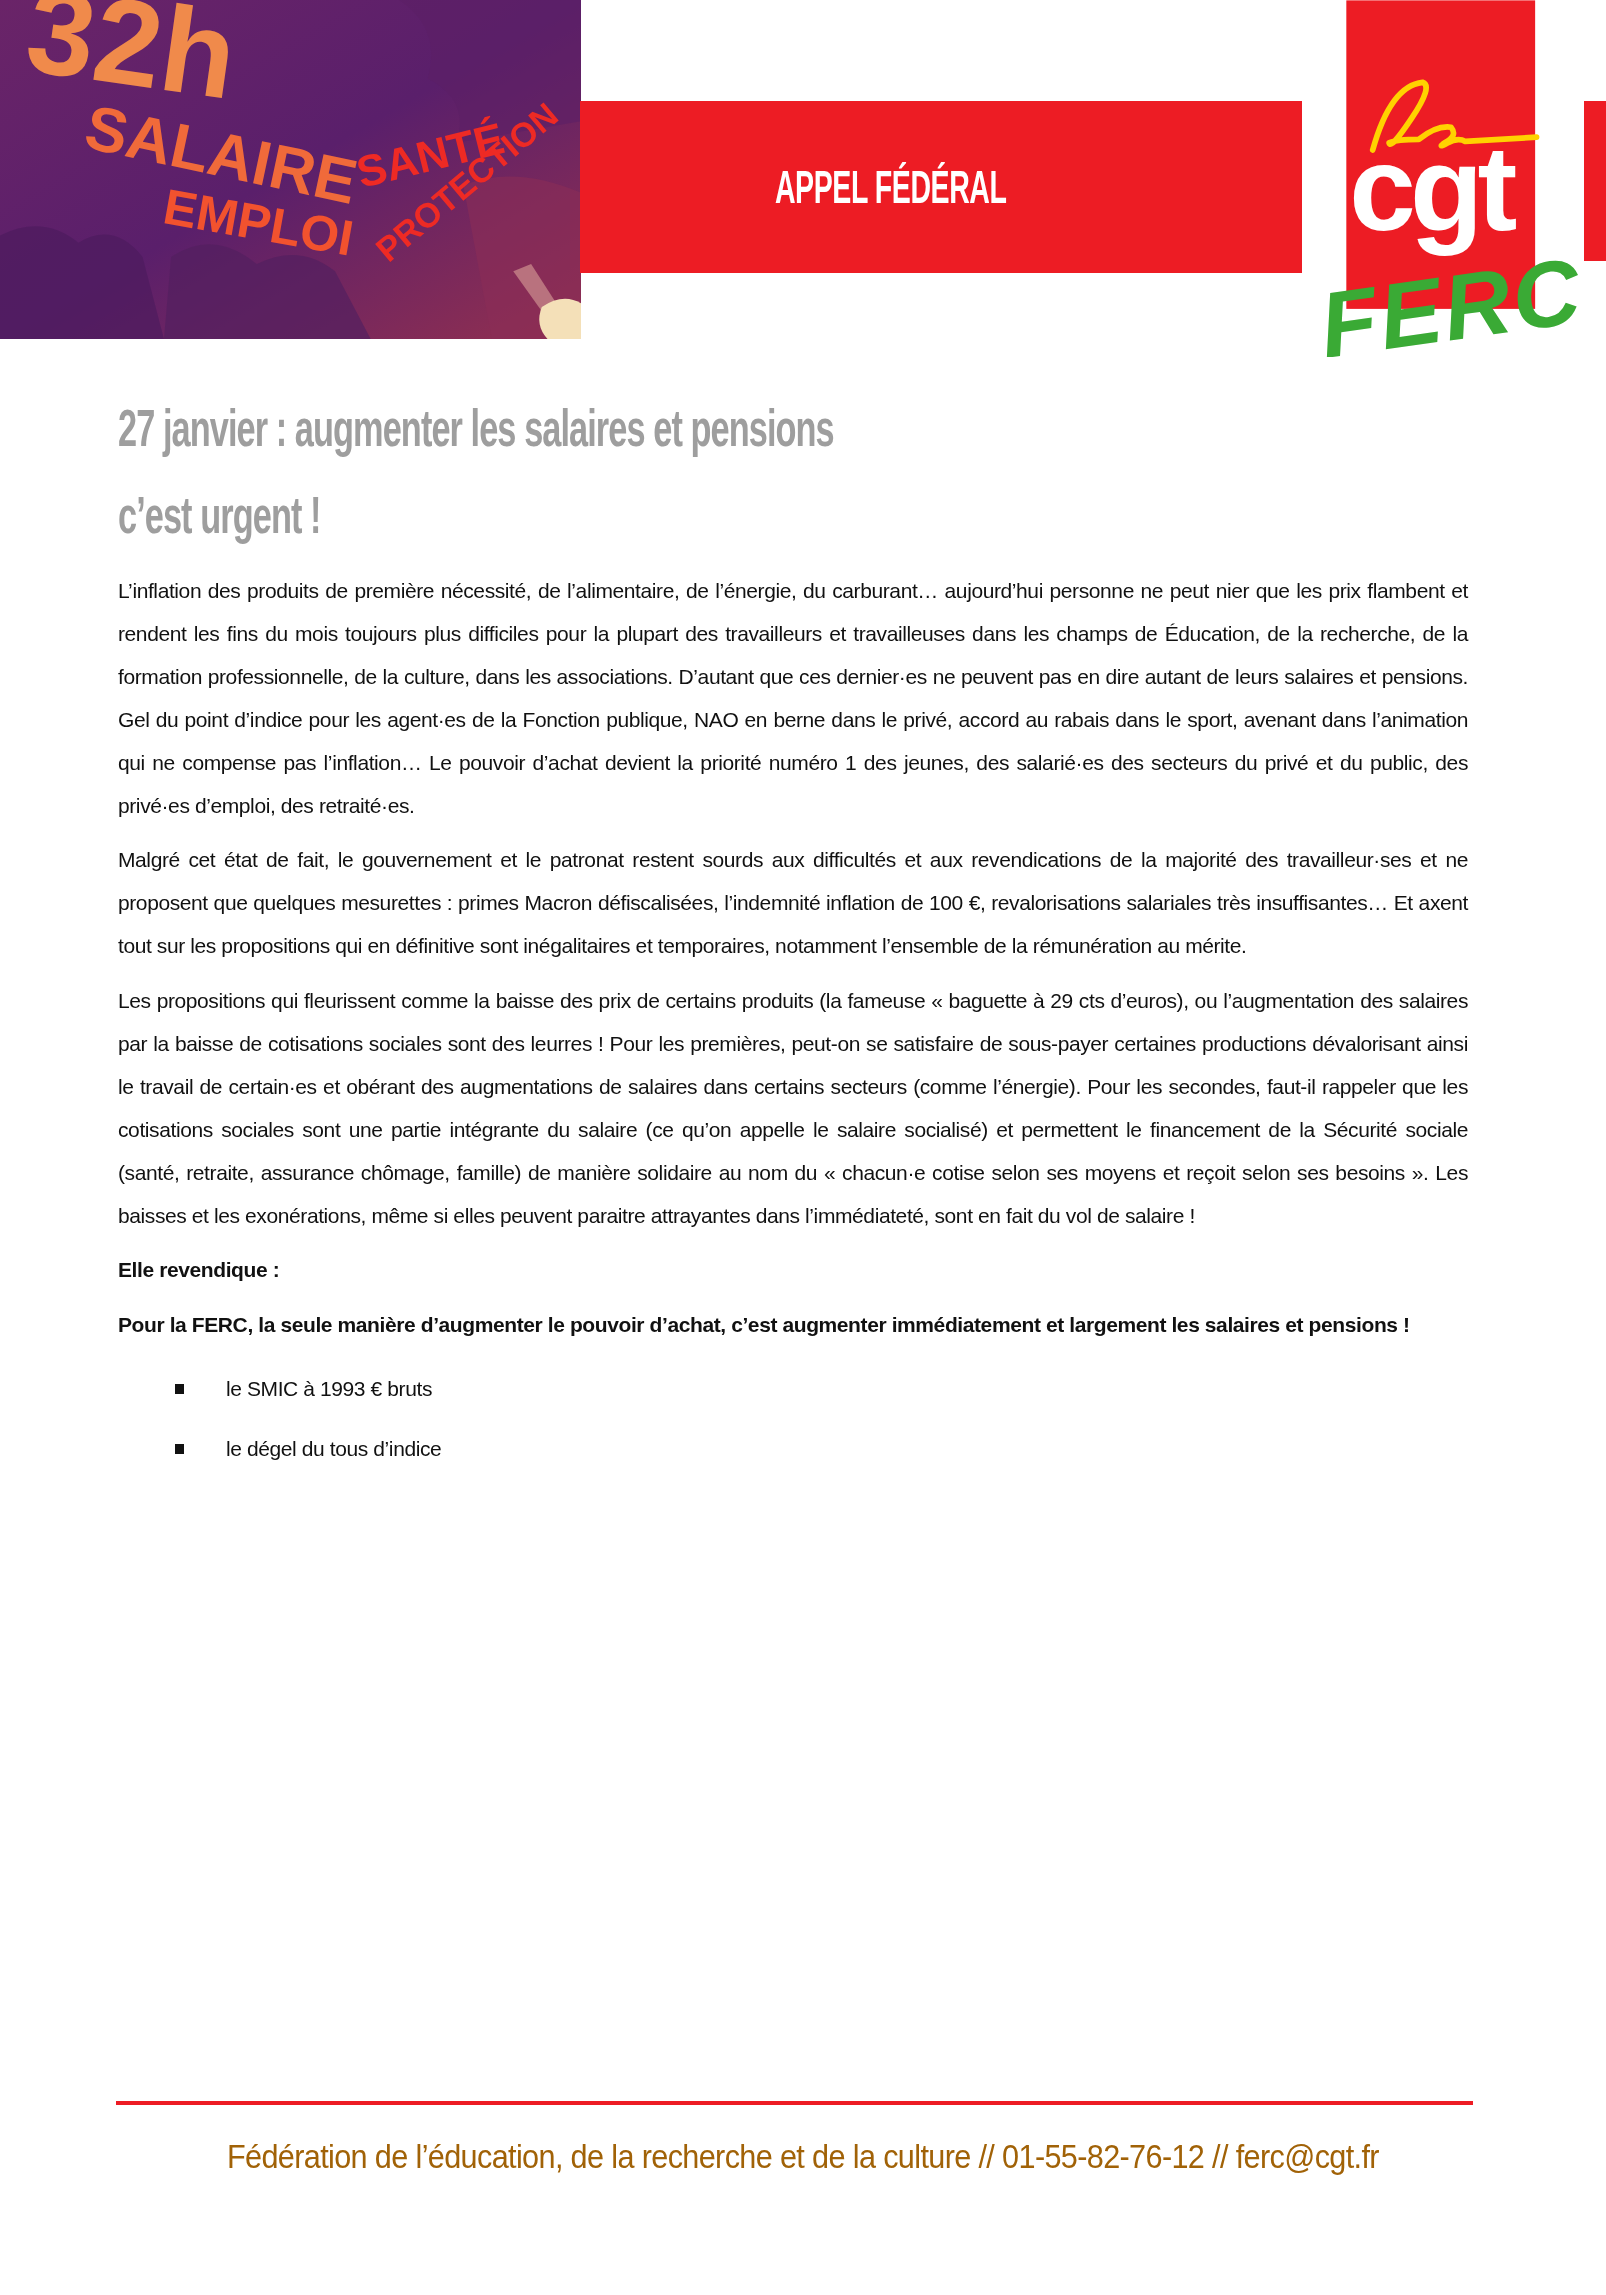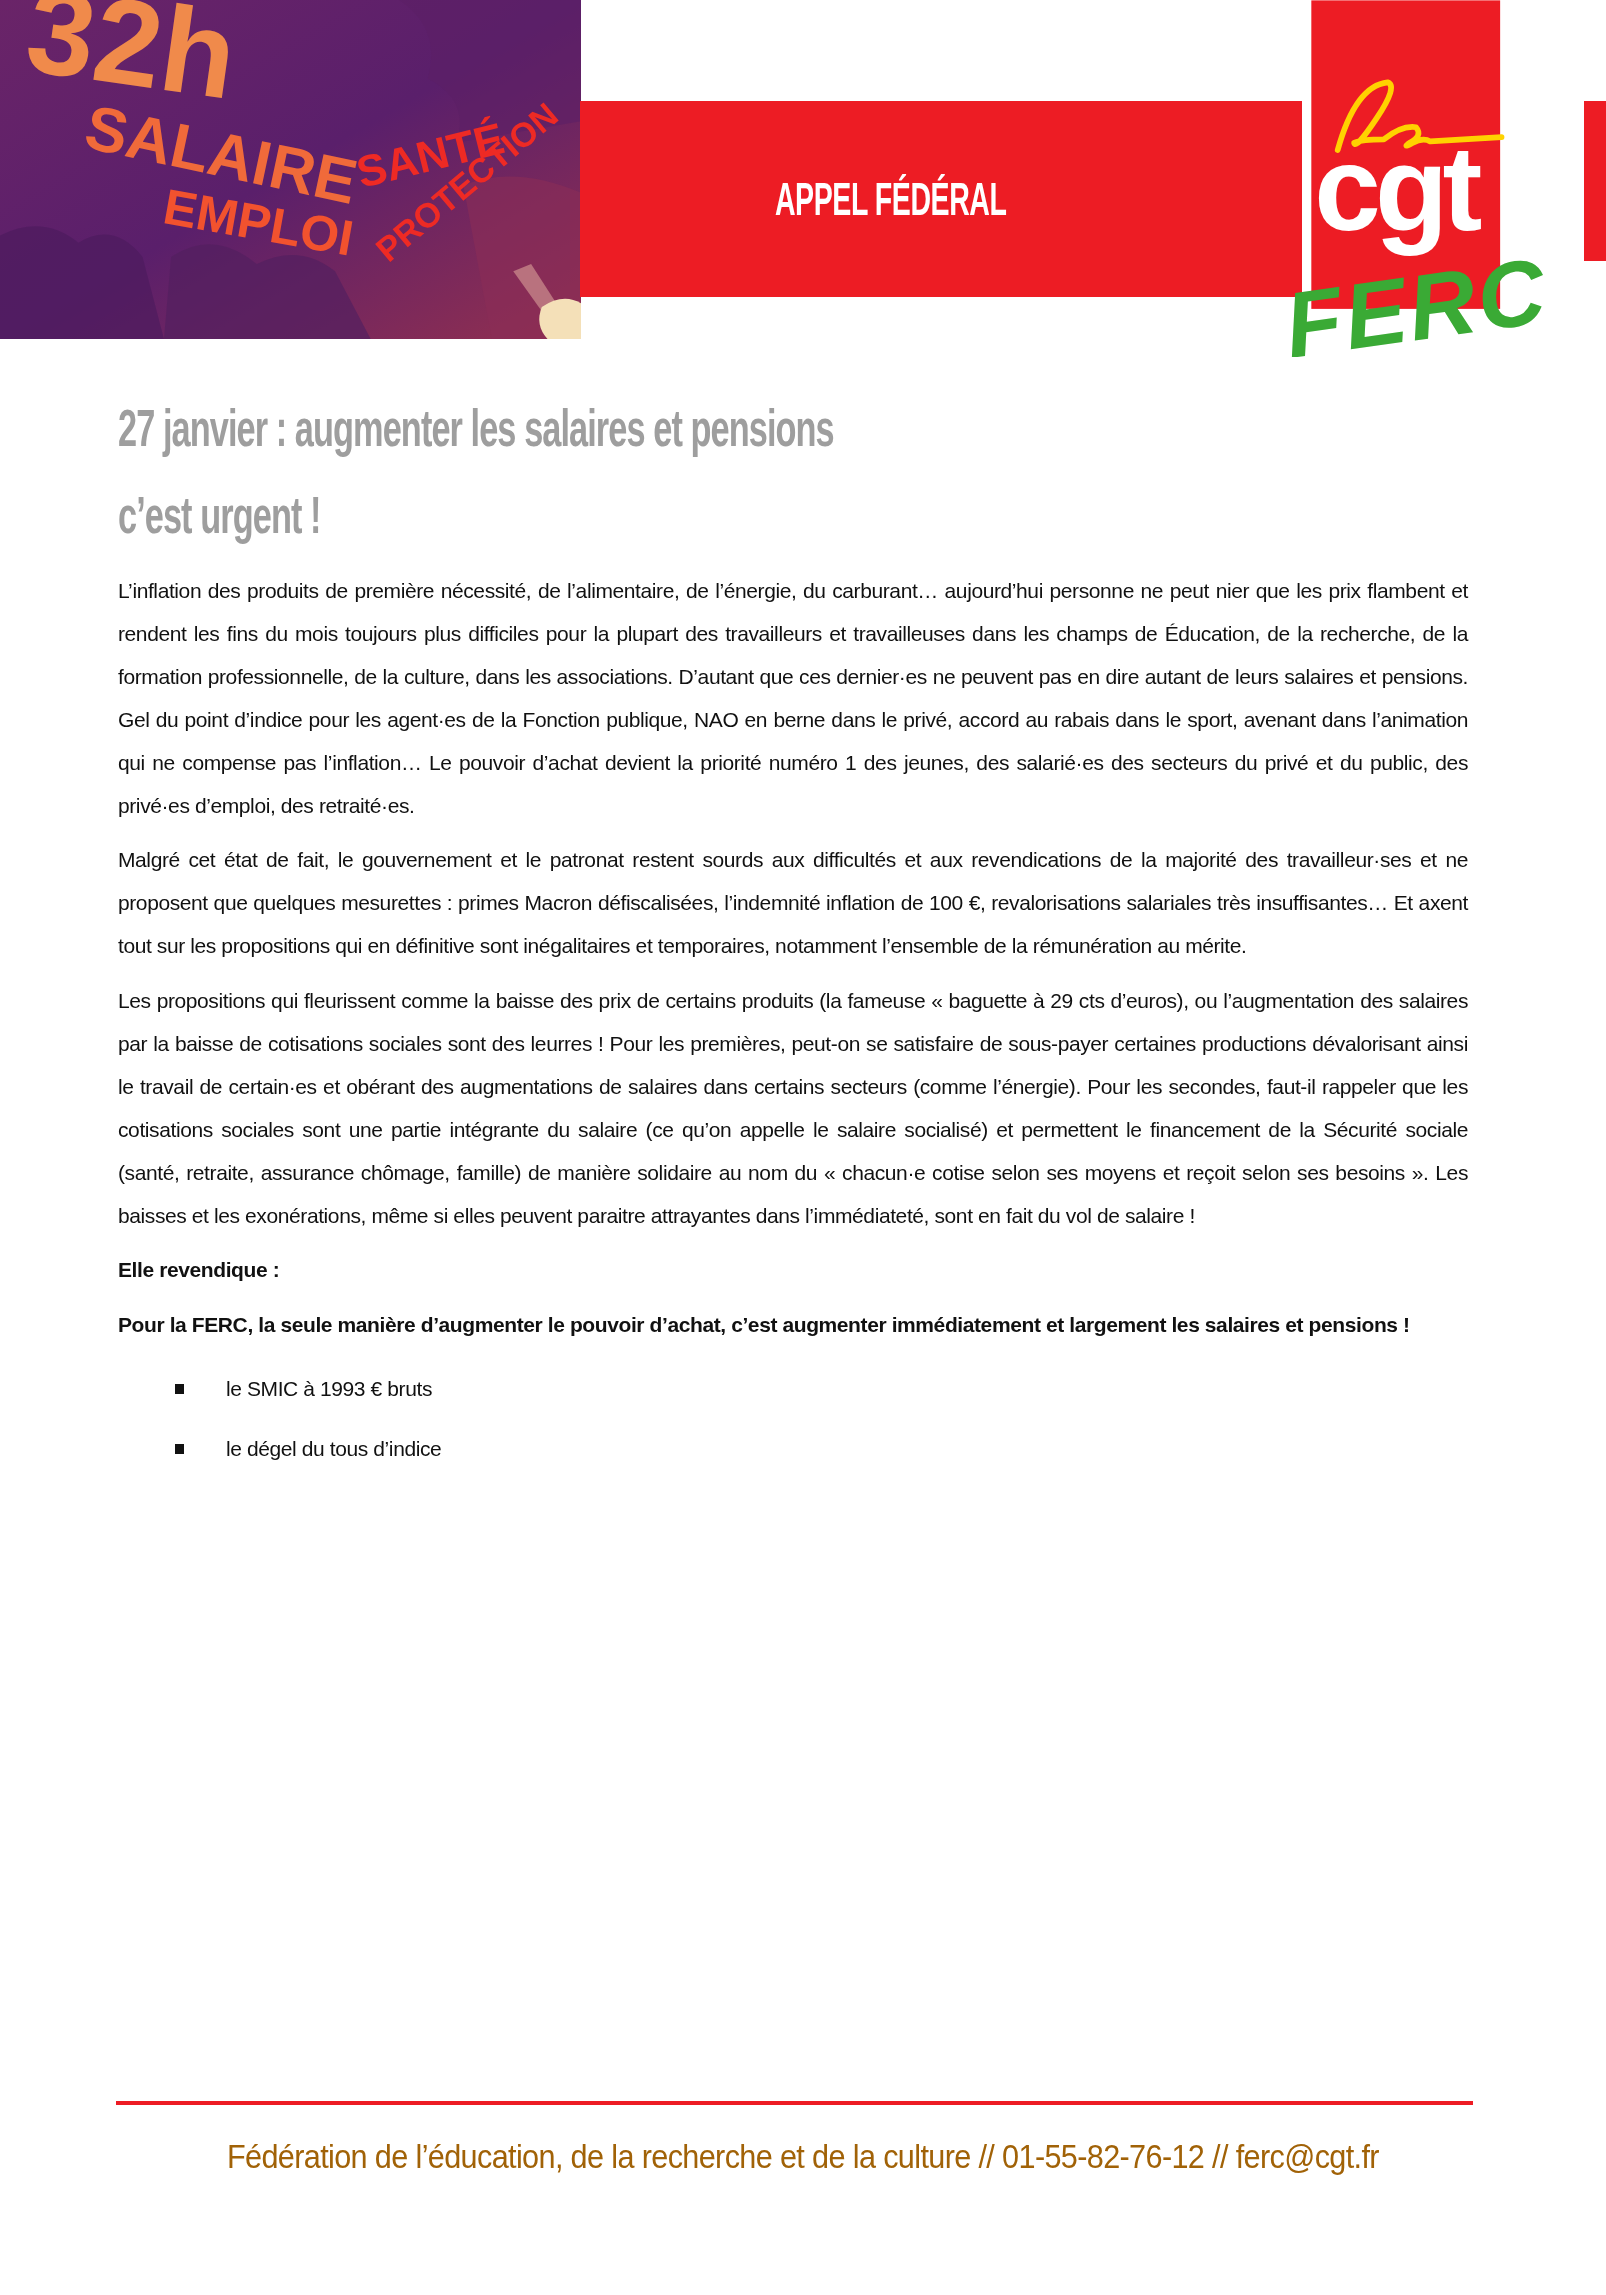--- a/index.html
+++ b/index.html
@@ -4,28 +4,28 @@
 <style>
   html, body { margin:0; padding:0; background:#ffffff; }
   body { width:1606px; height:2295px; position:relative; overflow:hidden;
          font-family:"Liberation Sans", sans-serif; color:#111; }
 
   
   .poster { position:absolute; left:0; top:0; width:581px; height:339px; overflow:hidden;
             background:linear-gradient(135deg,#7a2a6e 0%,#5b1f6a 35%,#6b2360 60%,#8a2f55 100%); }
   .poster svg { width:100%; height:100%; display:block; }
 
-  .banner { position:absolute; left:580px; top:101px; width:722px; height:196px; background:#ed1c24;
+  .banner { position:absolute; left:580px; top:101px; width:722px; height:172px; background:#ed1c24;
             display:flex; align-items:center; justify-content:center; }
   .banner-text { color:#ffffff; font-family:"Liberation Sans", sans-serif; font-weight:bold;
                  font-size:46px; letter-spacing:-0.7px; transform:scaleX(0.62); transform-origin:center;
                  white-space:nowrap; margin-left:-100px; }
   .banner-right { position:absolute; left:1584px; top:101px; width:23px; height:160px; background:#ed1c24; }
 
-  .logo { position:absolute; left:1270px; top:0; width:285px; height:357px; }
+  .logo { position:absolute; left:1305px; top:0; width:285px; height:357px; }
   .logo svg { width:100%; height:100%; display:block; }
 
   
   .title { position:absolute; left:118px; top:385px; width:1391px; color:#9e9e9e;
            font-family:"Liberation Sans", sans-serif; font-weight:bold; font-size:52px; line-height:87px;
            letter-spacing:-1.4px; }
   .title .line { display:block; transform:scaleX(0.66); transform-origin:left center; white-space:nowrap; }
 
   
   .content { position:absolute; left:118px; top:569px; width:1350px; font-family:"Liberation Sans", sans-serif;

